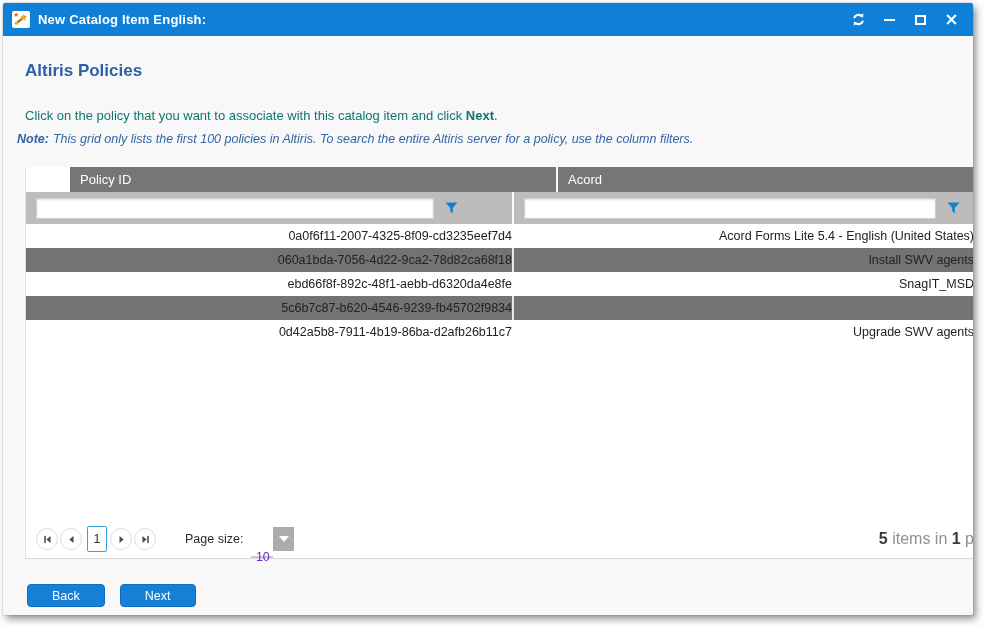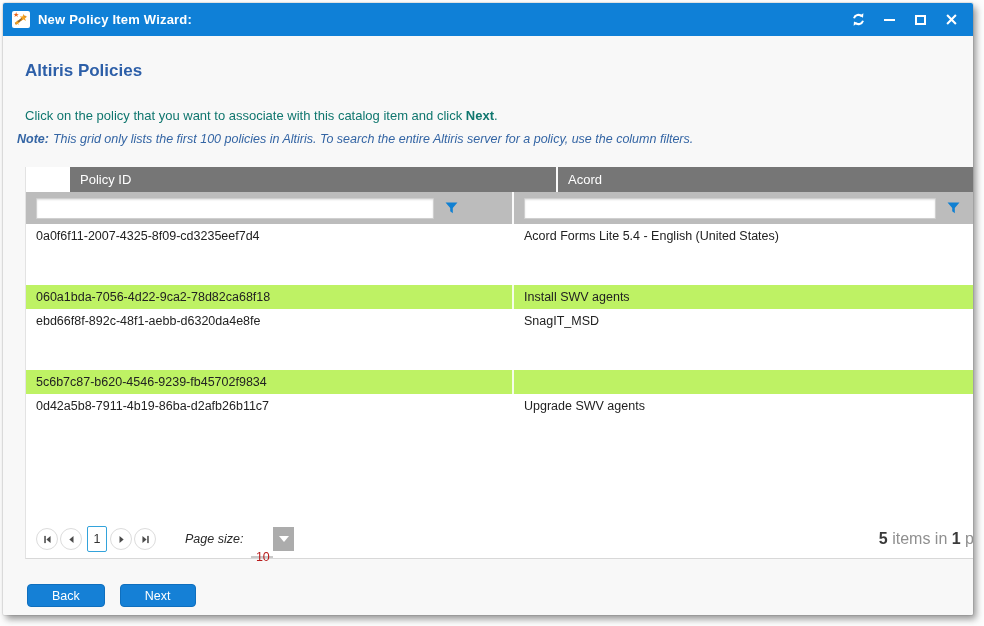--- a/index.html
+++ b/index.html
@@ -63,41 +63,41 @@
   .grid-filter .fcell { height: 32px; background: #BCBCBC; display: flex; align-items: center; padding: 0 10px; }
   .filter-input {
     height: 21px; border: 1px solid #CFCFCF; border-radius: 1px; background: #fff;
     box-shadow: inset 0 1px 2px rgba(0,0,0,.12); font-size: 12px; padding: 0 4px; outline: none;
   }
   .fcell.col1 .filter-input { width: 398px; }
   .fcell.col2 .filter-input { width: 412px; }
   .filter-btn { margin-left: 11px; display: flex; align-items: center; cursor: pointer; background: none; border: none; }
 
   .grid-body { flex: 1; display: flex; flex-direction: column; }
-  .grow { display: flex; height: 24px; flex: none; font-size: 12.5px; color: #222; }
-  .grow.alt { background: #bef264; margin-top: 37px; }
+  .grow { display: flex; height: 24px; flex: none; font-size: 12.5px; color: #222; text-align: right; }
+  .grow.alt { background: #737373; }
   .grow .cell { line-height: 24px; padding-left: 10px; white-space: nowrap; overflow: hidden; }
   .grow .cell.col1 { border-right: 2px solid rgba(255,255,255,.85); width: 488px; }
   .grid-space { flex: 1; background: #fff; }
 
   
   .grid-pager { position: relative; height: 38px; flex: none; background: #fff; display: flex; align-items: center; padding-left: 10px; }
   .pg-btn {
     width: 22px; height: 22px; border-radius: 50%; border: 1px solid #DCDCDC; background: #fff;
     display: flex; align-items: center; justify-content: center; margin-right: 2px; cursor: pointer; padding: 0;
   }
   .pg-current {
     width: 20px; height: 26px; border: 1px solid #33A3DB; border-radius: 2px; background: #fff;
     display: flex; align-items: center; justify-content: center; font-size: 12.5px; color: #333; margin: 0 3px; cursor: pointer;
   }
-  .pagesize-label { margin-left: 27px; font-size: 12.5px; color: #2a2a2a; font-style: italic; }
+  .pagesize-label { margin-left: 27px; font-size: 12.5px; color: #2a2a2a; }
   .pagesize-dd { display: flex; margin-left: 8px; height: 24px; cursor: pointer; }
   .pagesize-value {
     width: 22px; background: #F8F8F8; border: 1px solid #C9C9C9; border-right: none;
-    display: flex; align-items: center; justify-content: center; font-size: 12.5px; color: #b91c1c; margin-top: 29px;
+    display: flex; align-items: center; justify-content: center; font-size: 12.5px; color: #6d28d9; margin-top: 29px;
   }
   .pagesize-arrow { width: 21px; background: #ACACAC; display: flex; align-items: center; justify-content: center; }
   .pagesize-arrow .tri { width: 0; height: 0; border-left: 5px solid transparent; border-right: 5px solid transparent; border-top: 6px solid #fff; }
   .pager-info {
     position: absolute; right: 0; top: 50%; transform: translateY(-50%);
     font-size: 16px; color: #8F8F8F; white-space: nowrap;
   }
   .pager-info b { color: #3a3a3a; }
 
   
@@ -115,21 +115,21 @@
 <div class="stage">
   <div class="window">
 
     <div class="titlebar">
       <span class="app-icon">
         <span class="wand"></span>
         <span class="star s1">★</span>
         <span class="star s2">★</span>
         <span class="star s3">★</span>
       </span>
-      <span class="title-text">New Policy Item Wizard:</span>
+      <span class="title-text">New Catalog Item English:</span>
       <div class="win-controls">
         <div class="win-btn">
           <span>
             <svg width="15" height="15" viewBox="0 0 16 16">
               <path d="M3.2 6.6 A5 5 0 0 1 11.6 4.6" stroke="#fff" stroke-width="2.2" fill="none"></path>
               <polygon points="13.2,1.4 12.8,6.0 9.3,4.1" fill="#fff"></polygon>
               <path d="M12.8 9.4 A5 5 0 0 1 4.4 11.4" stroke="#fff" stroke-width="2.2" fill="none"></path>
               <polygon points="2.8,14.6 3.2,10.0 6.7,11.9" fill="#fff"></polygon>
             </svg>
           </span>

